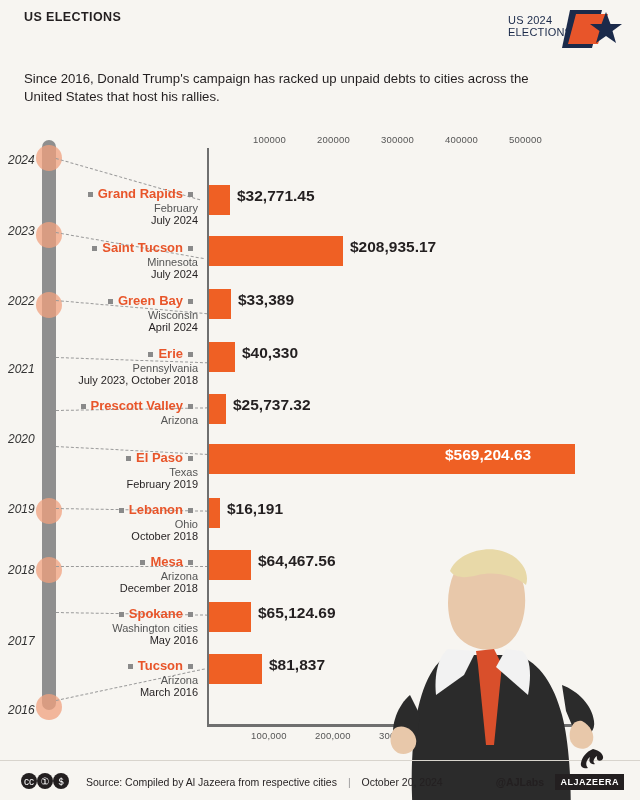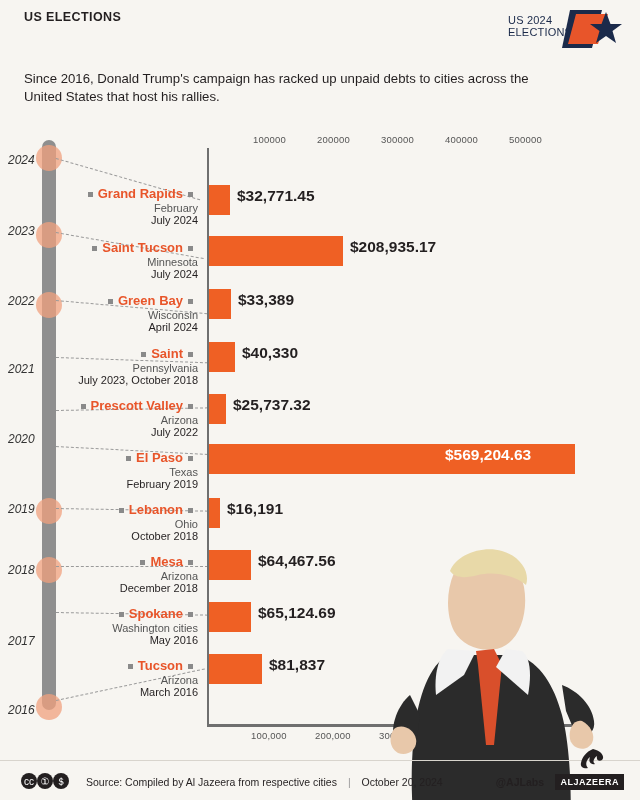--- a/index.html
+++ b/index.html
@@ -211,33 +211,32 @@
       <div class="city"><span class="sq"></span><span>Green Bay</span><span class="sq"></span></div>
       <div class="state">Wisconsin</div>
       <div class="date">April 2024</div>
     </div>
     <div class="bar-row" style="left:209px;top:159px;width:400px;">
       <div class="bar" style="width:22px"></div>
       <div class="bar-val" style="left:29px">$33,389</div>
     </div>
 
     <div class="lbl" style="top:216px">
-      <div class="city"><span class="sq"></span><span>Saint</span><span class="sq"></span></div>
+      <div class="city"><span class="sq"></span><span>Erie</span><span class="sq"></span></div>
       <div class="state">Pennsylvania</div>
       <div class="date">July 2023, October 2018</div>
     </div>
     <div class="bar-row" style="left:209px;top:212px;width:400px;">
       <div class="bar" style="width:26px"></div>
       <div class="bar-val" style="left:33px">$40,330</div>
     </div>
 
     <div class="lbl" style="top:268px">
       <div class="city"><span class="sq"></span><span>Prescott Valley</span><span class="sq"></span></div>
       <div class="state">Arizona</div>
-      <div class="date">July 2022</div>
     </div>
     <div class="bar-row" style="left:209px;top:264px;width:400px;">
       <div class="bar" style="width:17px"></div>
       <div class="bar-val" style="left:24px">$25,737.32</div>
     </div>
 
     <div class="lbl" style="top:320px">
       <div class="city"><span class="sq"></span><span>El Paso</span><span class="sq"></span></div>
       <div class="state">Texas</div>
       <div class="date">February 2019</div>

